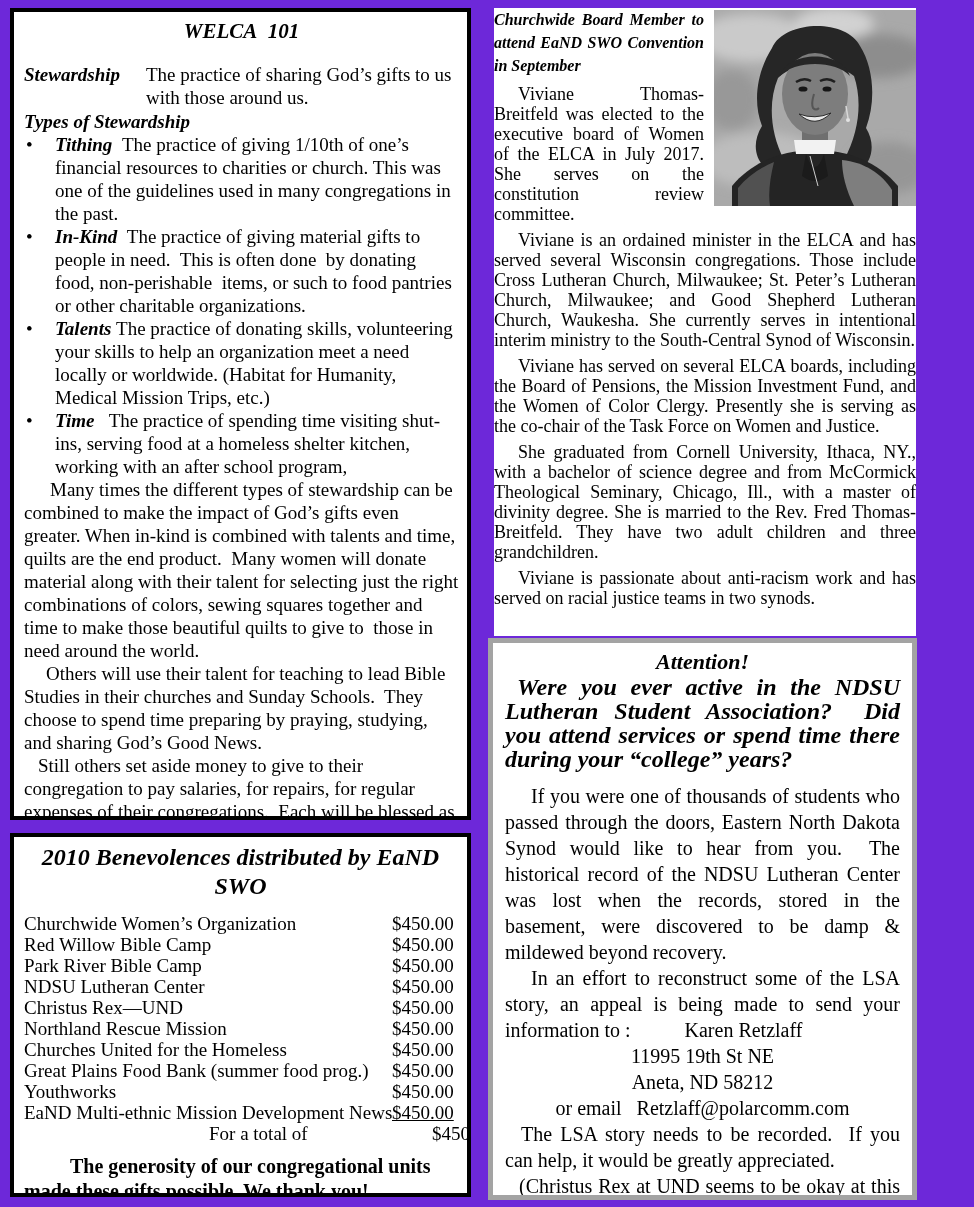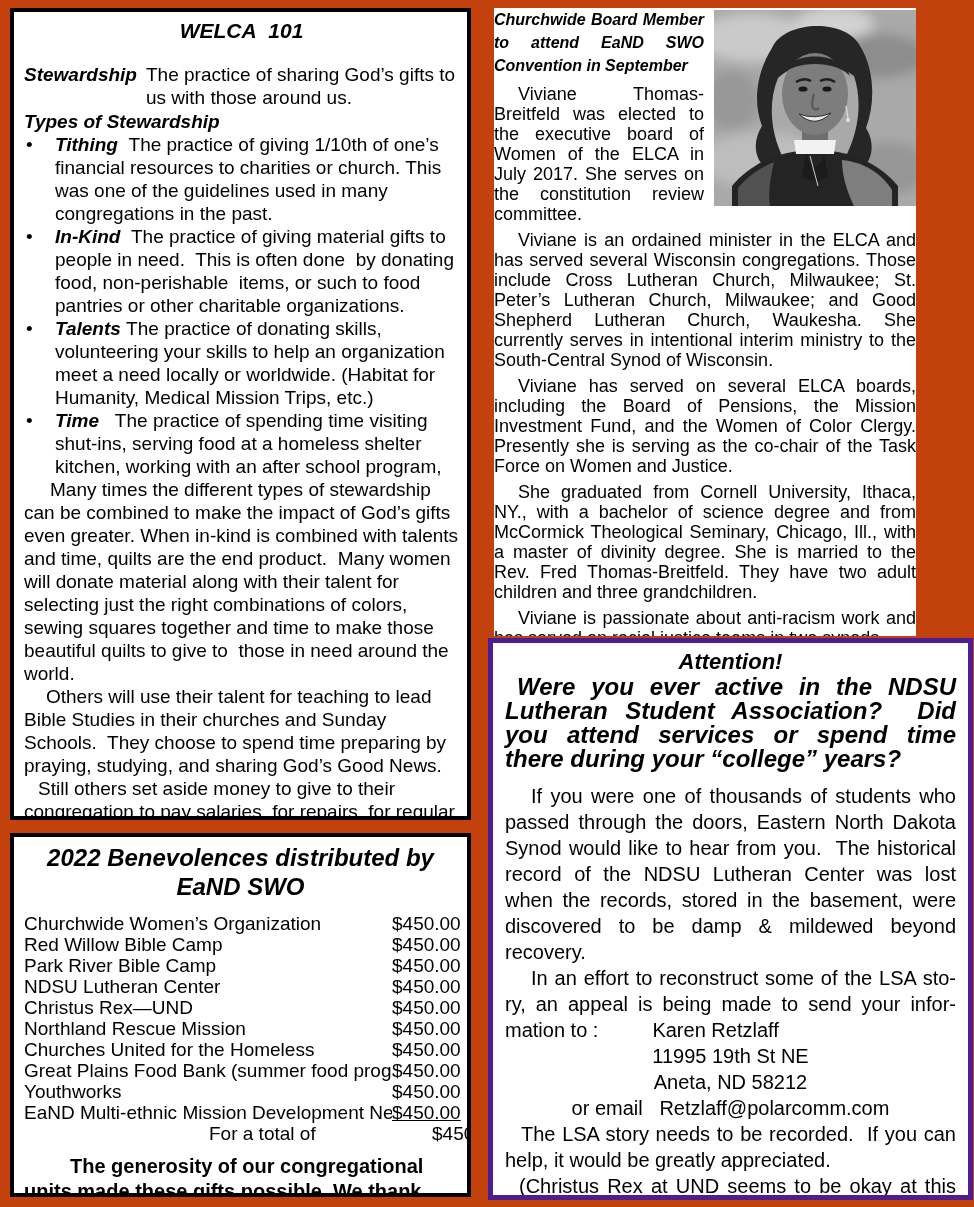--- a/index.html
+++ b/index.html
@@ -1,22 +1,22 @@
 <!DOCTYPE html>
 <html><head>
 <meta charset="utf-8">
 <style>
   * { box-sizing: border-box; margin: 0; padding: 0; }
   html, body { background: #ffffff; }
   .page {
     position: relative;
     width: 974px; height: 1207px;
-    background: #c2410c;
+    background: #6d28d9;
     color: #000000;
-    font-family: Liberation Sans, sans-serif;
+    font-family: Liberation Serif, serif;
   }
   section { position: absolute; overflow: hidden; background: #fff; }
 
   
   #welca-box {
     left: 10px; top: 8px; width: 461px; height: 812px;
     border: 4px solid #000;
     padding: 5px 8px 4px 10px;
     font-size: 19px; line-height: 23px;
     text-align: left;
@@ -76,22 +76,22 @@
     font-size: 16px; line-height: 23px;
     font-weight: bold; font-style: italic;
     text-align: justify;
     margin-bottom: 7px;
   }
   #article p { margin-bottom: 6px; text-indent: 24px; }
   #article p.clear { clear: right; }
 
   
   #attention-box {
-    left: 488px; top: 638px; width: 485px; height: 562px;
-    border: 5px solid #4c1d95;
+    left: 488px; top: 638px; width: 429px; height: 562px;
+    border: 5px solid #a3a3a3;
     padding: 5px 12px;
     font-size: 20px; line-height: 26px;
     text-align: justify;
   }
   #attention-box h2 {
     text-align: center;
     font-size: 22px; line-height: 27px;
     font-weight: bold; font-style: italic;
   }
   .attn-intro {
@@ -136,21 +136,21 @@
       <span class="dot">•</span>
       <p><span class="term">Time</span>&nbsp;&nbsp;&nbsp;<span>The practice of spending time visiting shut-ins, serving food at a homeless shelter kitchen, working with an after school program,</span></p>
     </div>
 
     <p class="wpara0">Many times the different types of stewardship can be combined to make the impact of God’s gifts even greater. When in-kind is combined with talents and time, quilts are the end product.&nbsp; Many women will donate material along with their talent for selecting just the right combinations of colors, sewing squares together and time to make those beautiful quilts to give to&nbsp; those in need around the world.</p>
     <p class="wpara1">Others will use their talent for teaching to lead Bible Studies in their churches and Sunday Schools.&nbsp; They choose to spend time preparing by praying, studying, and sharing God’s Good News.</p>
     <p class="wpara2">Still others set aside money to give to their congregation to pay salaries, for repairs, for regular expenses of their con­gregations.&nbsp; Each will be blessed as they practice steward­ship in their lives.</p>
   </section>
 
   <section id="benev-box">
-    <h2>2022 Benevolences distributed by EaND SWO</h2>
+    <h2>2010 Benevolences distributed by EaND SWO</h2>
     <div class="brow">
         <span class="bname">Churchwide Women’s Organization</span>
         <span class="bamt">$450.00</span>
       </div>
     <div class="brow">
         <span class="bname">Red Willow Bible Camp</span>
         <span class="bamt">$450.00</span>
       </div>
     <div class="brow">
         <span class="bname">Park River Bible Camp</span>

